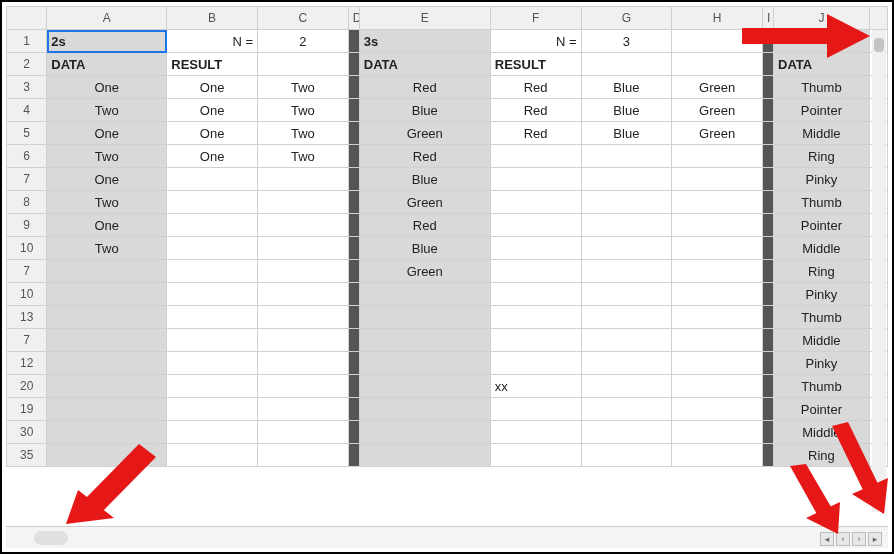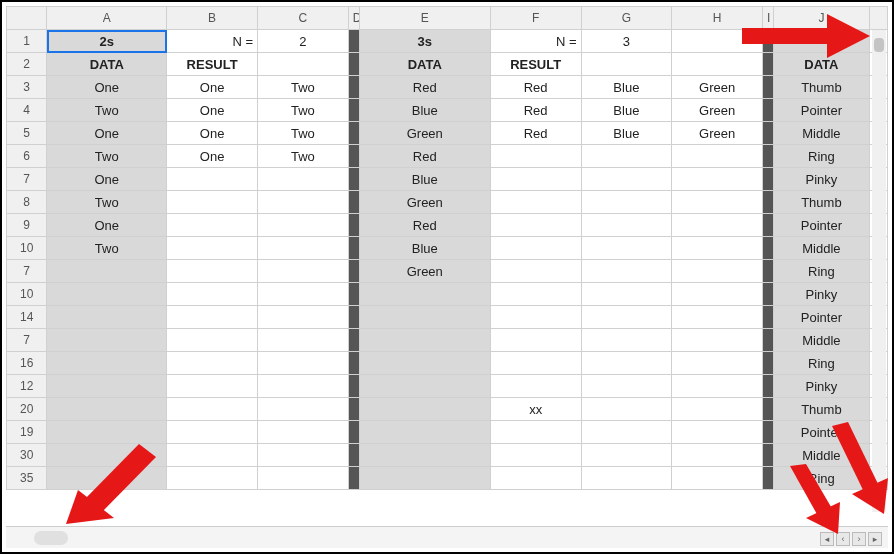--- a/index.html
+++ b/index.html
@@ -54,21 +54,21 @@
   }
   .corner {
     background: #f0f0f0;
     width: 40px;
   }
   td.gray { background: #d9d9d9; }
   td.dark { background: #555; }
   td.bold { font-weight: bold; }
   td.center { text-align: center; }
   td.right { text-align: right; }
-  td.left { text-align: center; }
+  td.left { text-align: left; }
   .selected {
     outline: 2px solid #1a73e8;
     outline-offset: -2px;
     position: relative;
   }
   .col-A { width: 119px; }
   .col-B { width: 90px; }
   .col-C { width: 90px; }
   .col-D { width: 11px; }
   .col-E { width: 130px; }
@@ -322,59 +322,45 @@
           <td class="dark col-D"></td>
           <td class="gray col-E"></td>
           <td class=" col-F"></td>
           <td class=" col-G"></td>
           <td class=" col-H"></td>
           <td class="dark col-I"></td>
           <td class="gray center col-J">Pinky</td>
           <td class="col-scroll"></td>
         </tr>
         <tr>
-          <th class="row-hdr">14</th>
-          <td class="gray col-A"></td>
-          <td class=" col-B"></td>
-          <td class=" col-C"></td>
-          <td class="dark col-D"></td>
-          <td class="gray col-E"></td>
-          <td class=" col-F"></td>
-          <td class=" col-G"></td>
-          <td class=" col-H"></td>
-          <td class="dark col-I"></td>
-          <td class="gray center col-J">Pointer</td>
+          <th class="row-hdr">13</th>
+          <td class="gray col-A"></td>
+          <td class=" col-B"></td>
+          <td class=" col-C"></td>
+          <td class="dark col-D"></td>
+          <td class="gray col-E"></td>
+          <td class=" col-F"></td>
+          <td class=" col-G"></td>
+          <td class=" col-H"></td>
+          <td class="dark col-I"></td>
+          <td class="gray center col-J">Thumb</td>
           <td class="col-scroll"></td>
         </tr>
         <tr>
           <th class="row-hdr">7</th>
           <td class="gray col-A"></td>
           <td class=" col-B"></td>
           <td class=" col-C"></td>
           <td class="dark col-D"></td>
           <td class="gray col-E"></td>
           <td class=" col-F"></td>
           <td class=" col-G"></td>
           <td class=" col-H"></td>
           <td class="dark col-I"></td>
           <td class="gray center col-J">Middle</td>
-          <td class="col-scroll"></td>
-        </tr>
-        <tr>
-          <th class="row-hdr">16</th>
-          <td class="gray col-A"></td>
-          <td class=" col-B"></td>
-          <td class=" col-C"></td>
-          <td class="dark col-D"></td>
-          <td class="gray col-E"></td>
-          <td class=" col-F"></td>
-          <td class=" col-G"></td>
-          <td class=" col-H"></td>
-          <td class="dark col-I"></td>
-          <td class="gray center col-J">Ring</td>
           <td class="col-scroll"></td>
         </tr>
         <tr>
           <th class="row-hdr">12</th>
           <td class="gray col-A"></td>
           <td class=" col-B"></td>
           <td class=" col-C"></td>
           <td class="dark col-D"></td>
           <td class="gray col-E"></td>
           <td class=" col-F"></td>

